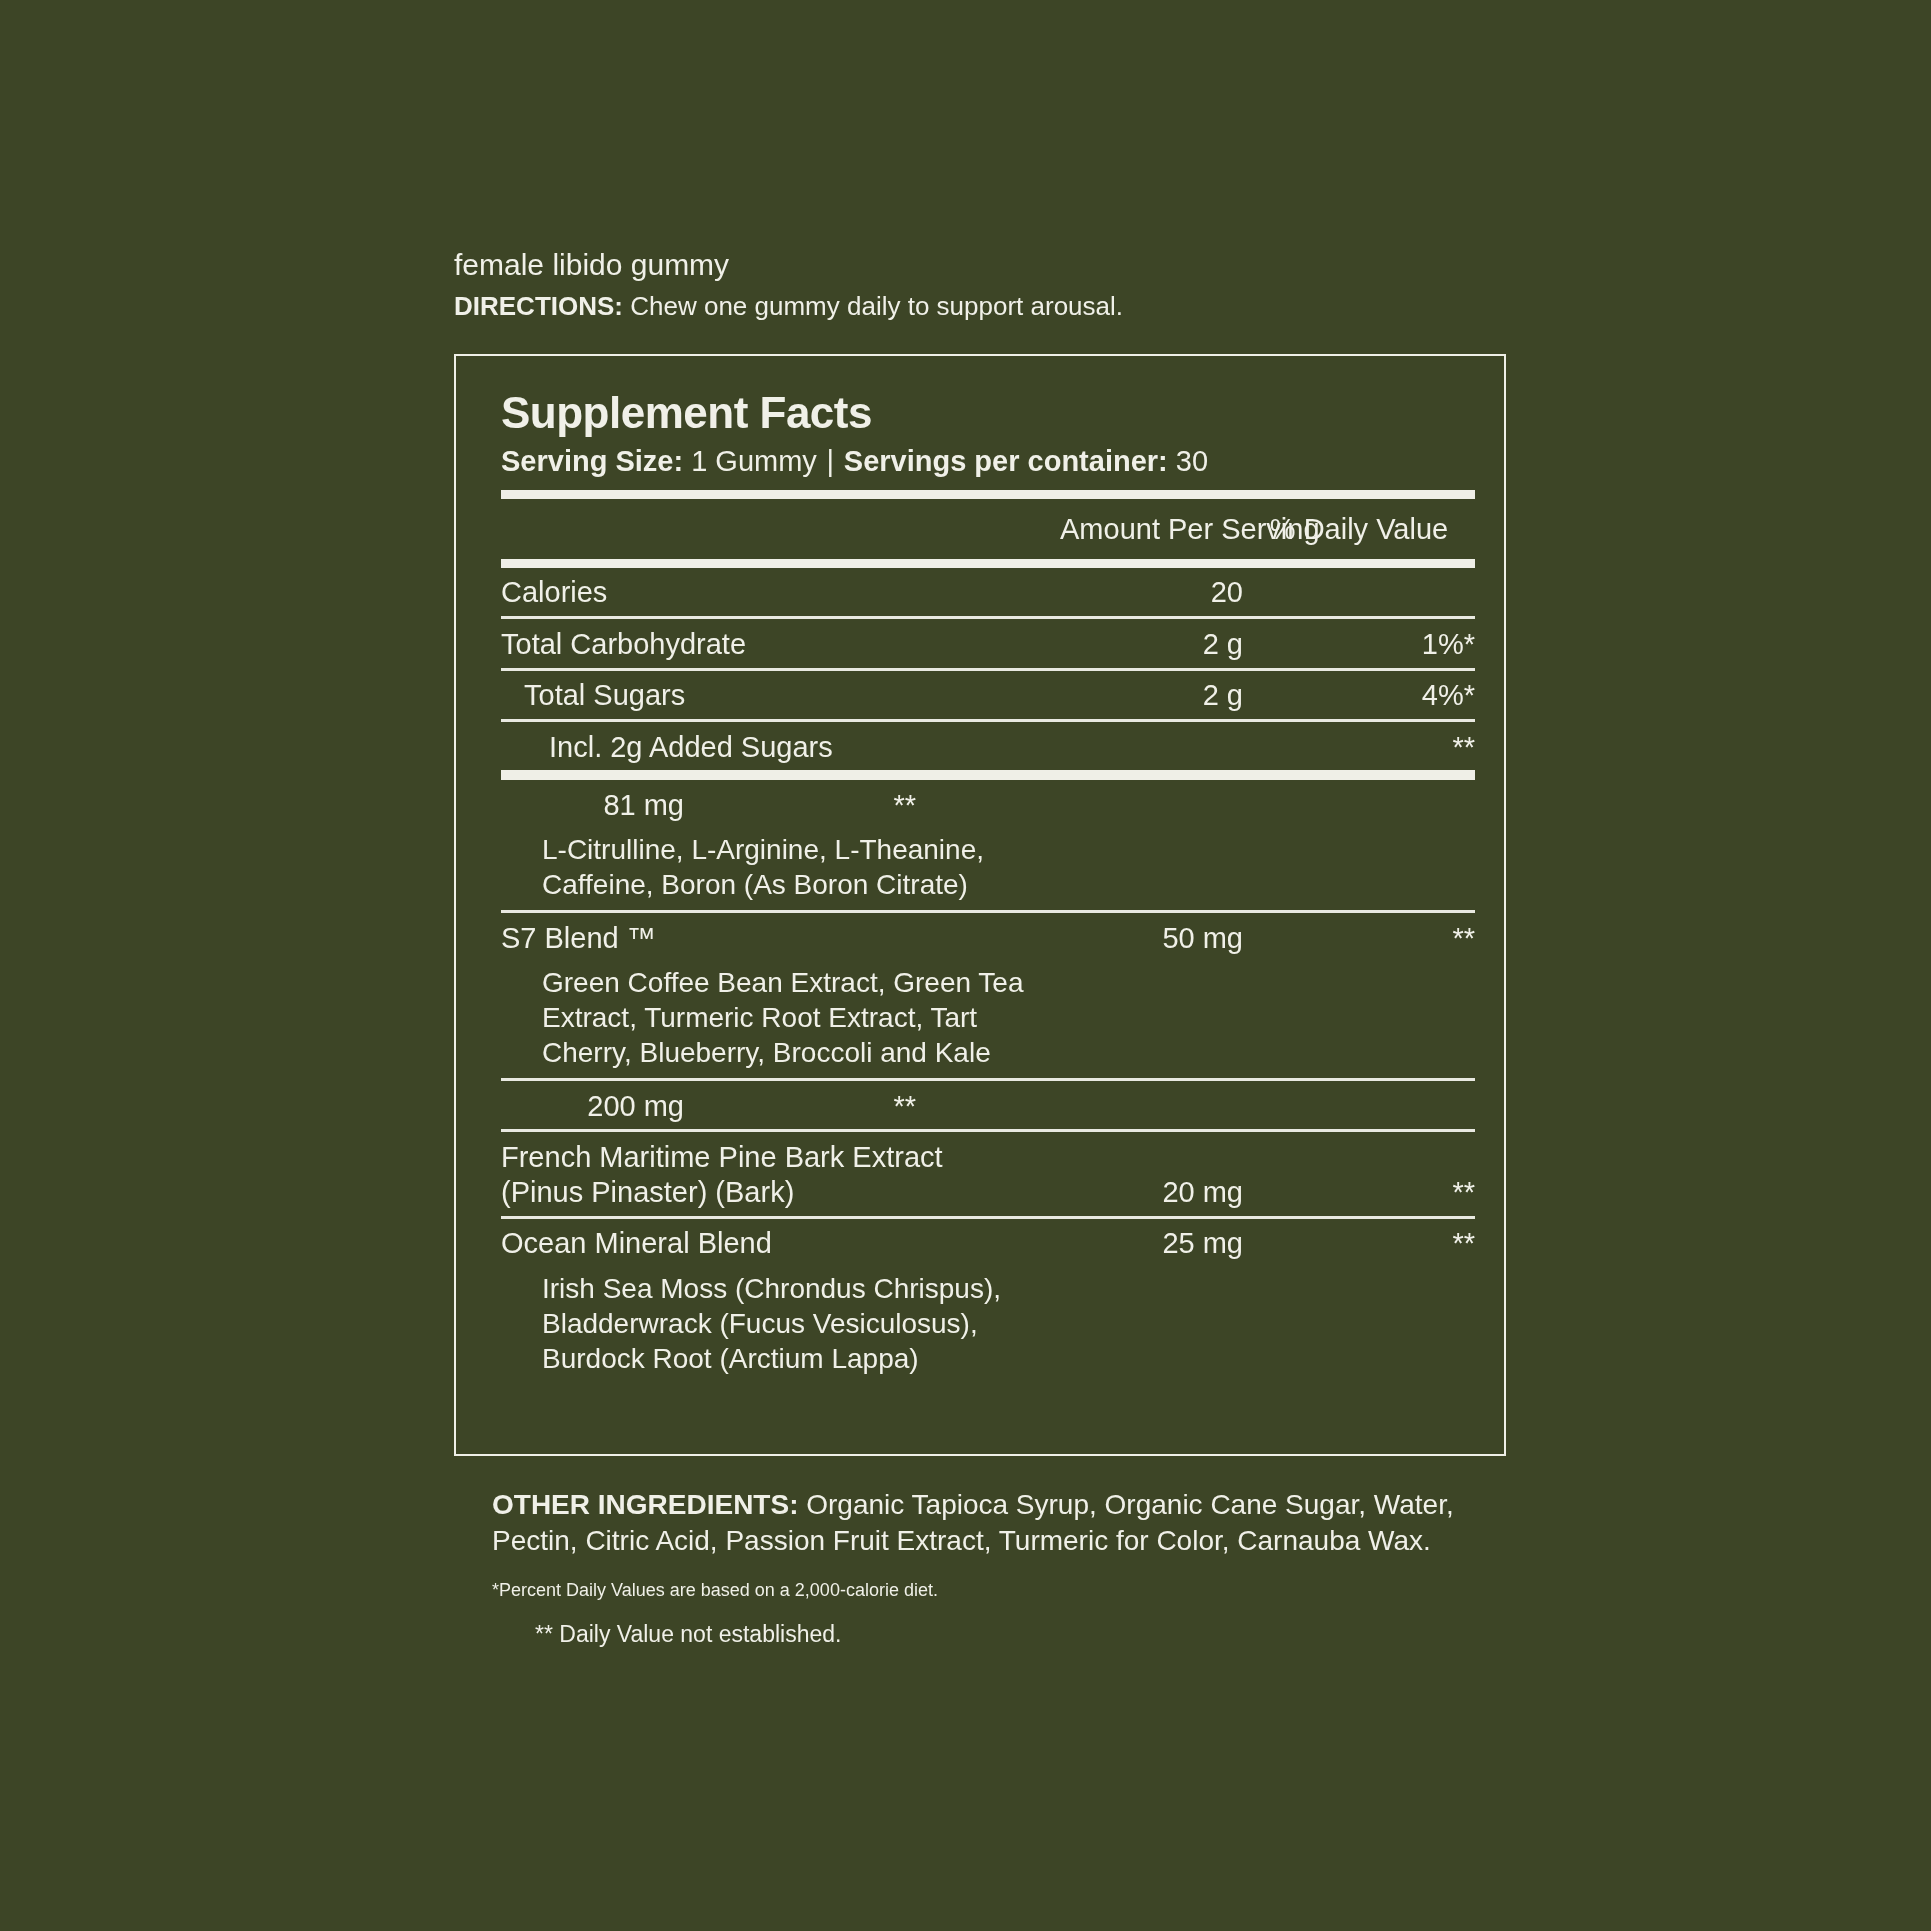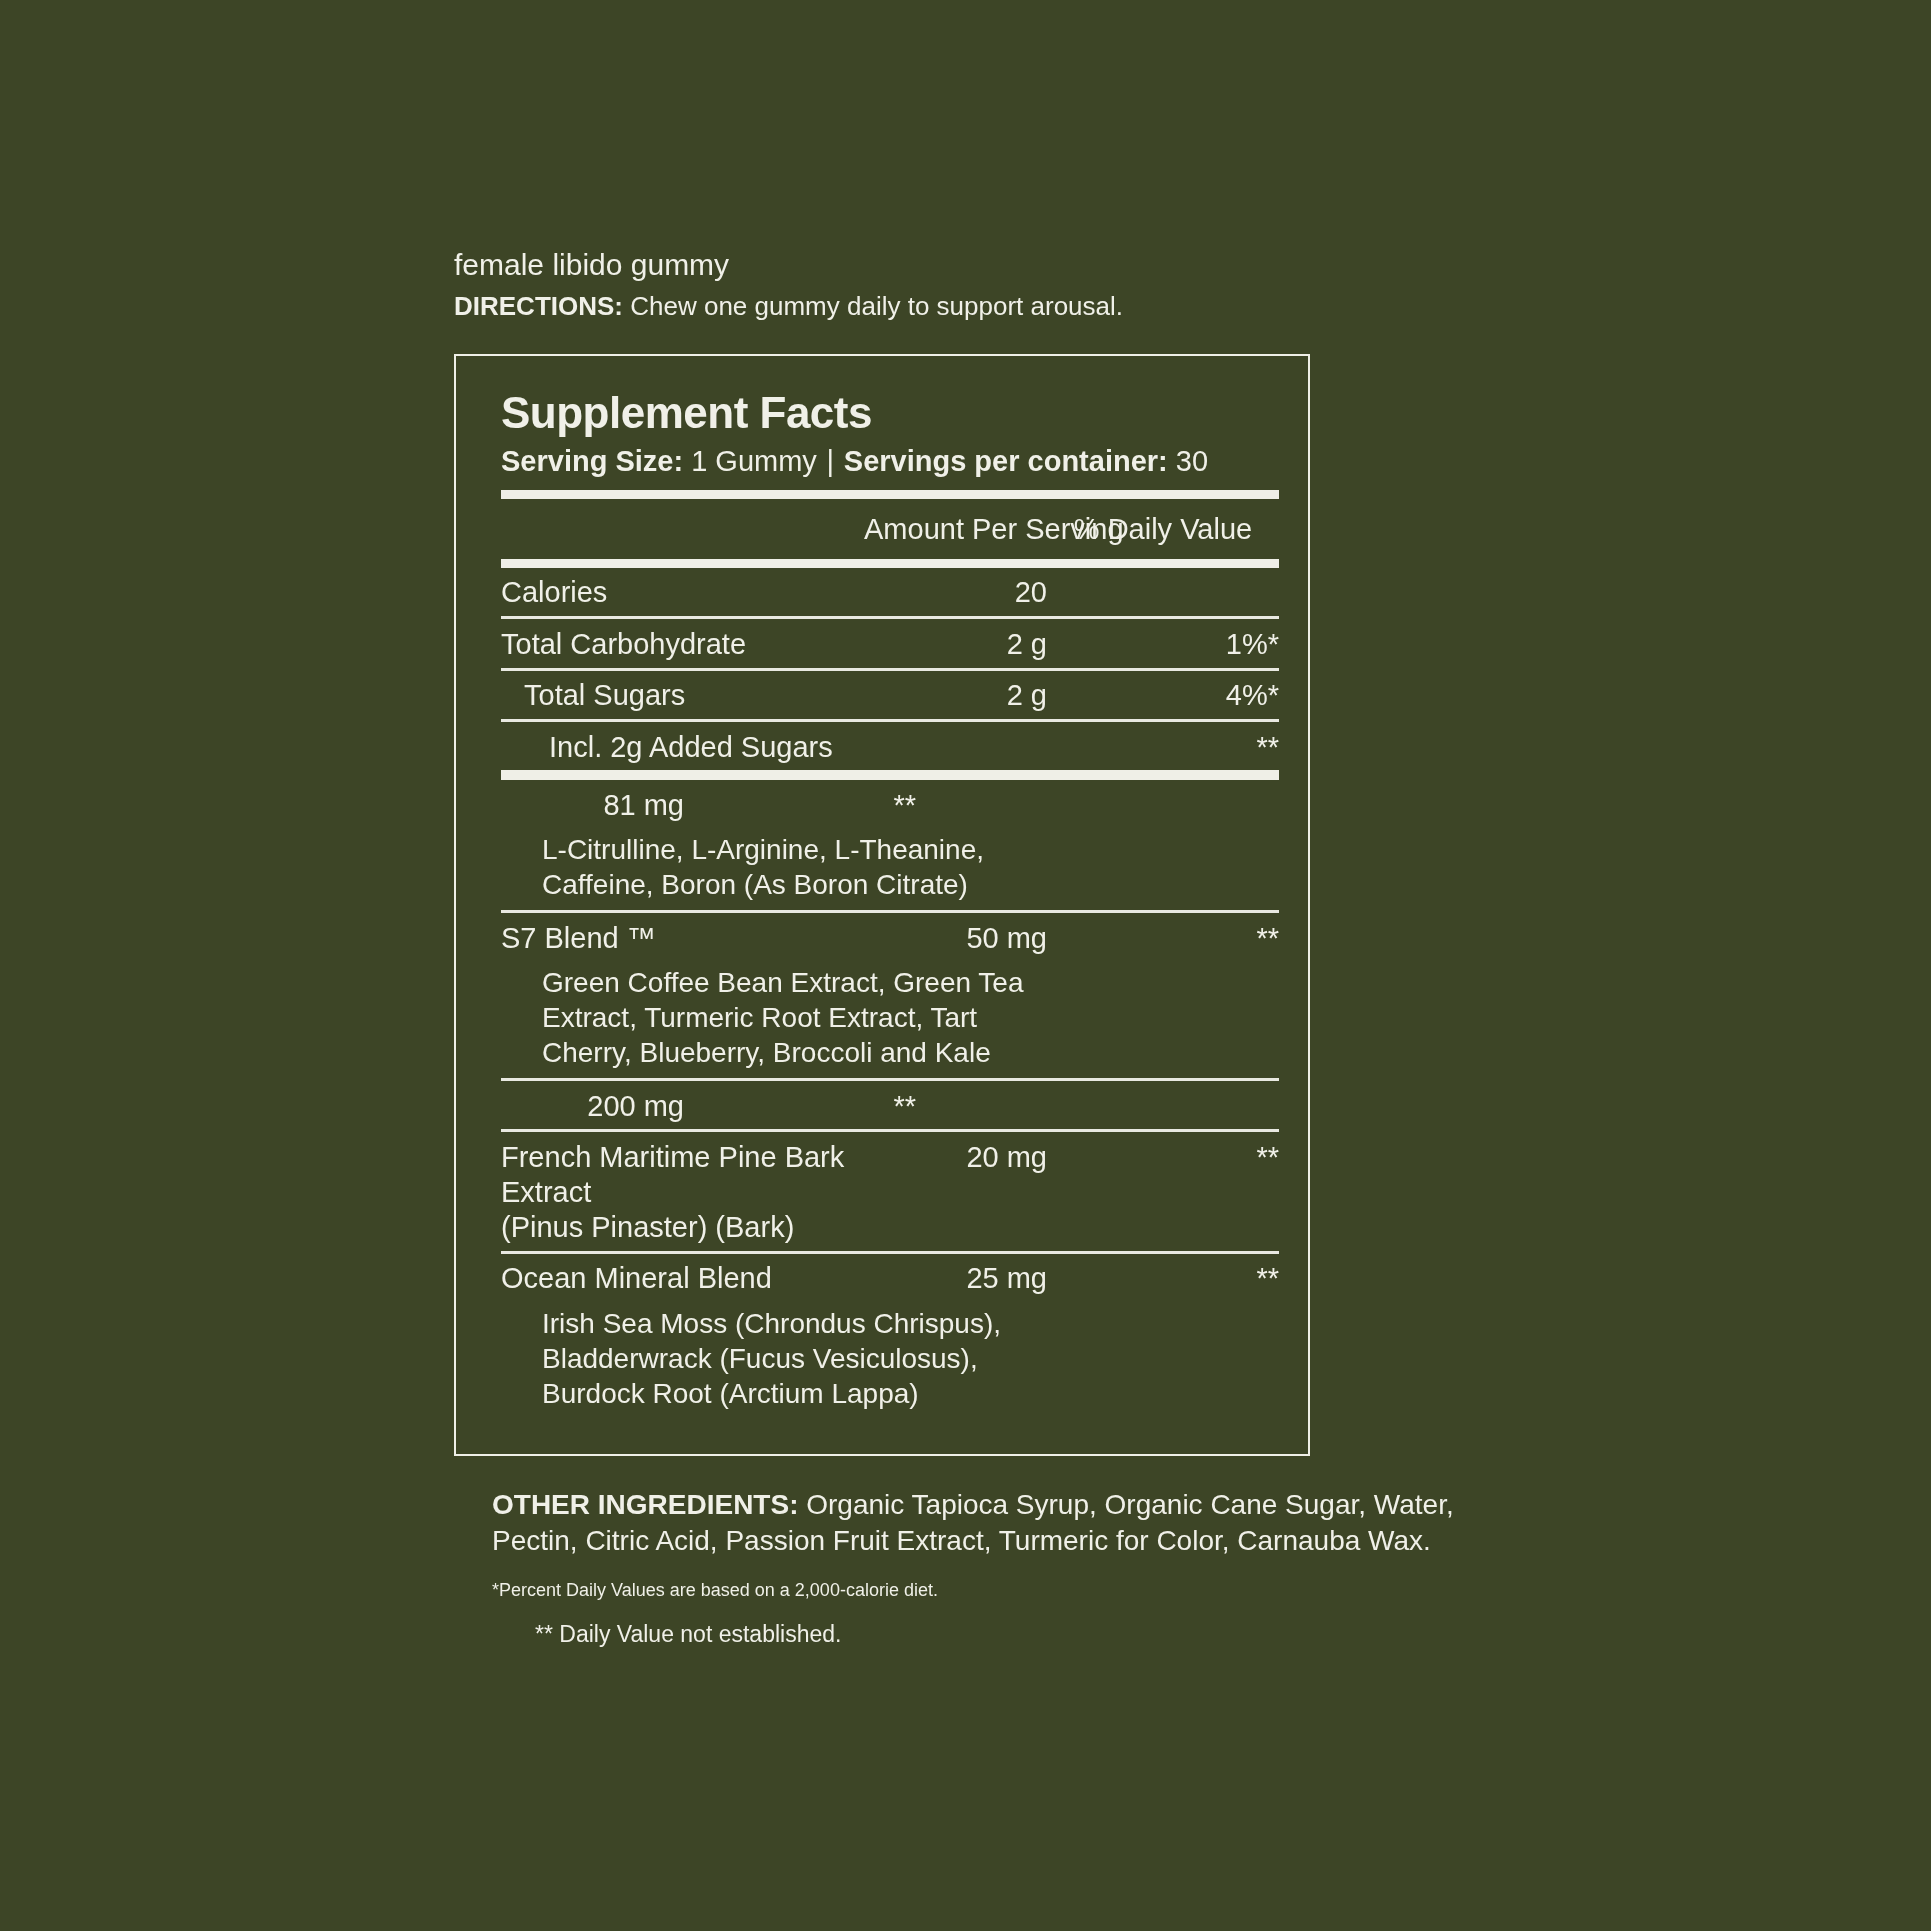--- a/index.html
+++ b/index.html
@@ -16,21 +16,21 @@
     position:absolute;left:454px;top:247px;
     font-size:30px;line-height:35px;font-weight:400;
   }
   .directions{
     position:absolute;left:454px;top:290px;
     font-size:26px;line-height:32px;
   }
   .directions b{font-weight:700;}
   .facts-box{
     position:absolute;left:454px;top:354px;
-    width:856px;height:1102px;
+    width:1052px;height:1102px;
     border:2.9px solid #efefe7;
     box-sizing:border-box;
     padding:34px 29px 0 45px;
   }
   .sf-title{
     font-size:44px;line-height:46px;font-weight:700;letter-spacing:-0.5px;
   }
   .serving-line{
     margin-top:7.7px;font-size:29px;line-height:35px;
   }
@@ -43,21 +43,21 @@
   .col-headers{
     margin-top:13.5px;
     display:flex;align-items:flex-start;
     font-size:29px;line-height:35px;
   }
   .col-spacer{flex:1;}
   .col-amount{width:183px;text-align:right;white-space:nowrap;}
   .col-dv{width:232px;text-align:center;white-space:nowrap;}
   
   .row{padding:7.7px 0 5.8px;}
-  .row .cells{display:flex;align-items:flex-start;font-size:29px;line-height:35px;}
+  .row .cells{display:flex;align-items:flex-end;font-size:29px;line-height:35px;}
   .row .name{flex:1;}
   .row .amt{width:183px;text-align:right;white-space:nowrap;}
   .row .dv{width:232px;text-align:right;white-space:nowrap;}
   .row .subs{margin-top:9.7px;padding-left:41px;font-size:28px;line-height:35px;padding-bottom:1.9px;}
   .sep-thin{height:2.9px;background:#e9e9e1;width:100%;}
   .sep-thick{height:9.7px;background:#efefe7;width:100%;}
   .ind-1{padding-left:23px;}
   .ind-2{padding-left:48px;}
   .other-ingredients{
     position:absolute;left:492px;top:1487px;width:975px;

